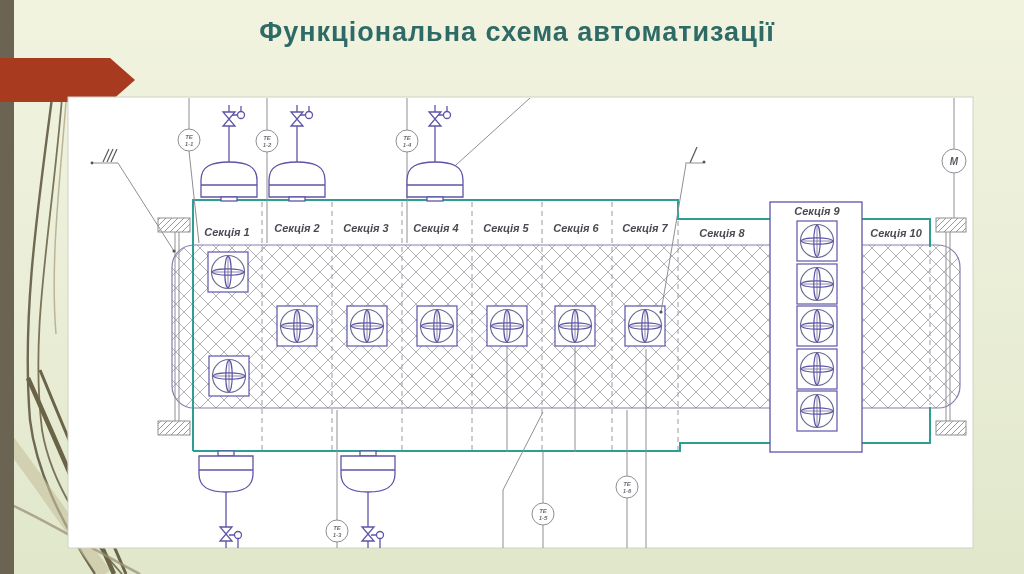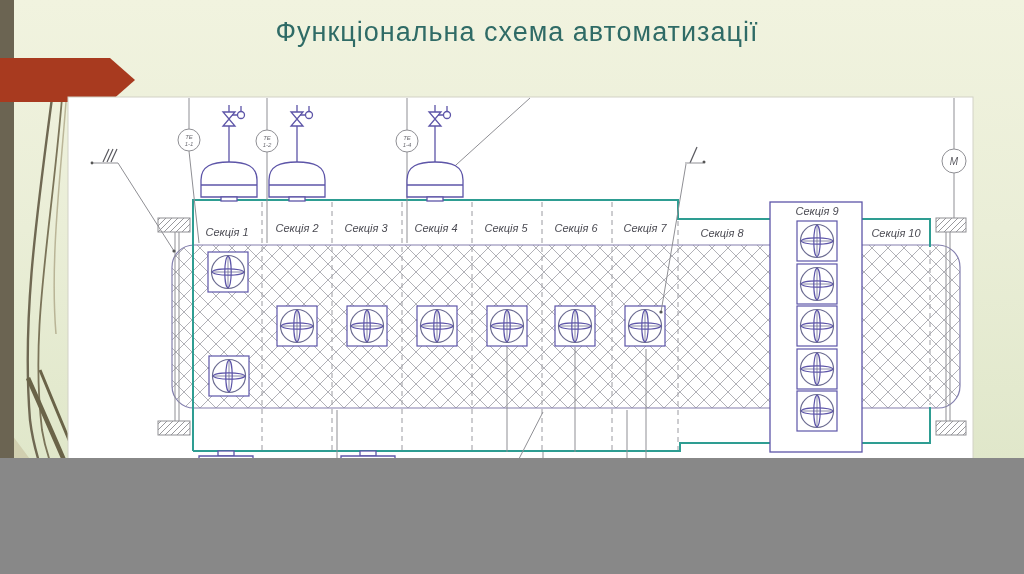--- a/index.html
+++ b/index.html
@@ -1,18 +1,18 @@
 <!DOCTYPE html>
 <html><head>
 <meta charset="utf-8">
 <style>
   html,body{margin:0;padding:0;background:#888;}
-  .slide{position:relative;width:1024px;height:458px;overflow:hidden;
+  .slide{position:relative;width:1024px;height:574px;overflow:hidden;
          background:linear-gradient(180deg,#f1f3df 0%,#eaeed7 50%,#e0e7ca 100%);
-         font-family:"Liberation Sans",sans-serif;}
+         font-family:"Liberation Sans",sans-serif;font-weight:bold;}
   svg{position:absolute;left:0;top:0;}
   .title-text{font-family:"Liberation Sans",sans-serif;font-size:27px;fill:#2f6b66;letter-spacing:1px;}
   .lbl{font-family:"Liberation Sans",sans-serif;font-style:italic;font-size:11px;fill:#4a4a52;text-anchor:middle;}
   .tinyt{font-family:"Liberation Sans",sans-serif;font-style:italic;font-size:6px;fill:#6f6f76;text-anchor:middle;}
   .motor-t{font-family:"Liberation Sans",sans-serif;font-style:italic;font-size:10px;fill:#5a5a60;text-anchor:middle;}
   .teal{stroke:#2e9d92;stroke-width:2;fill:none;}
   .dash{stroke:#9a9aa0;stroke-width:1;stroke-dasharray:5 4;fill:none;}
   .grey{stroke:#8f8f94;stroke-width:1;fill:none;}
   .purp{stroke:#5d55a8;stroke-width:1.3;fill:none;}
   .purpw{stroke:#5d55a8;stroke-width:1.3;fill:#ffffff;}

